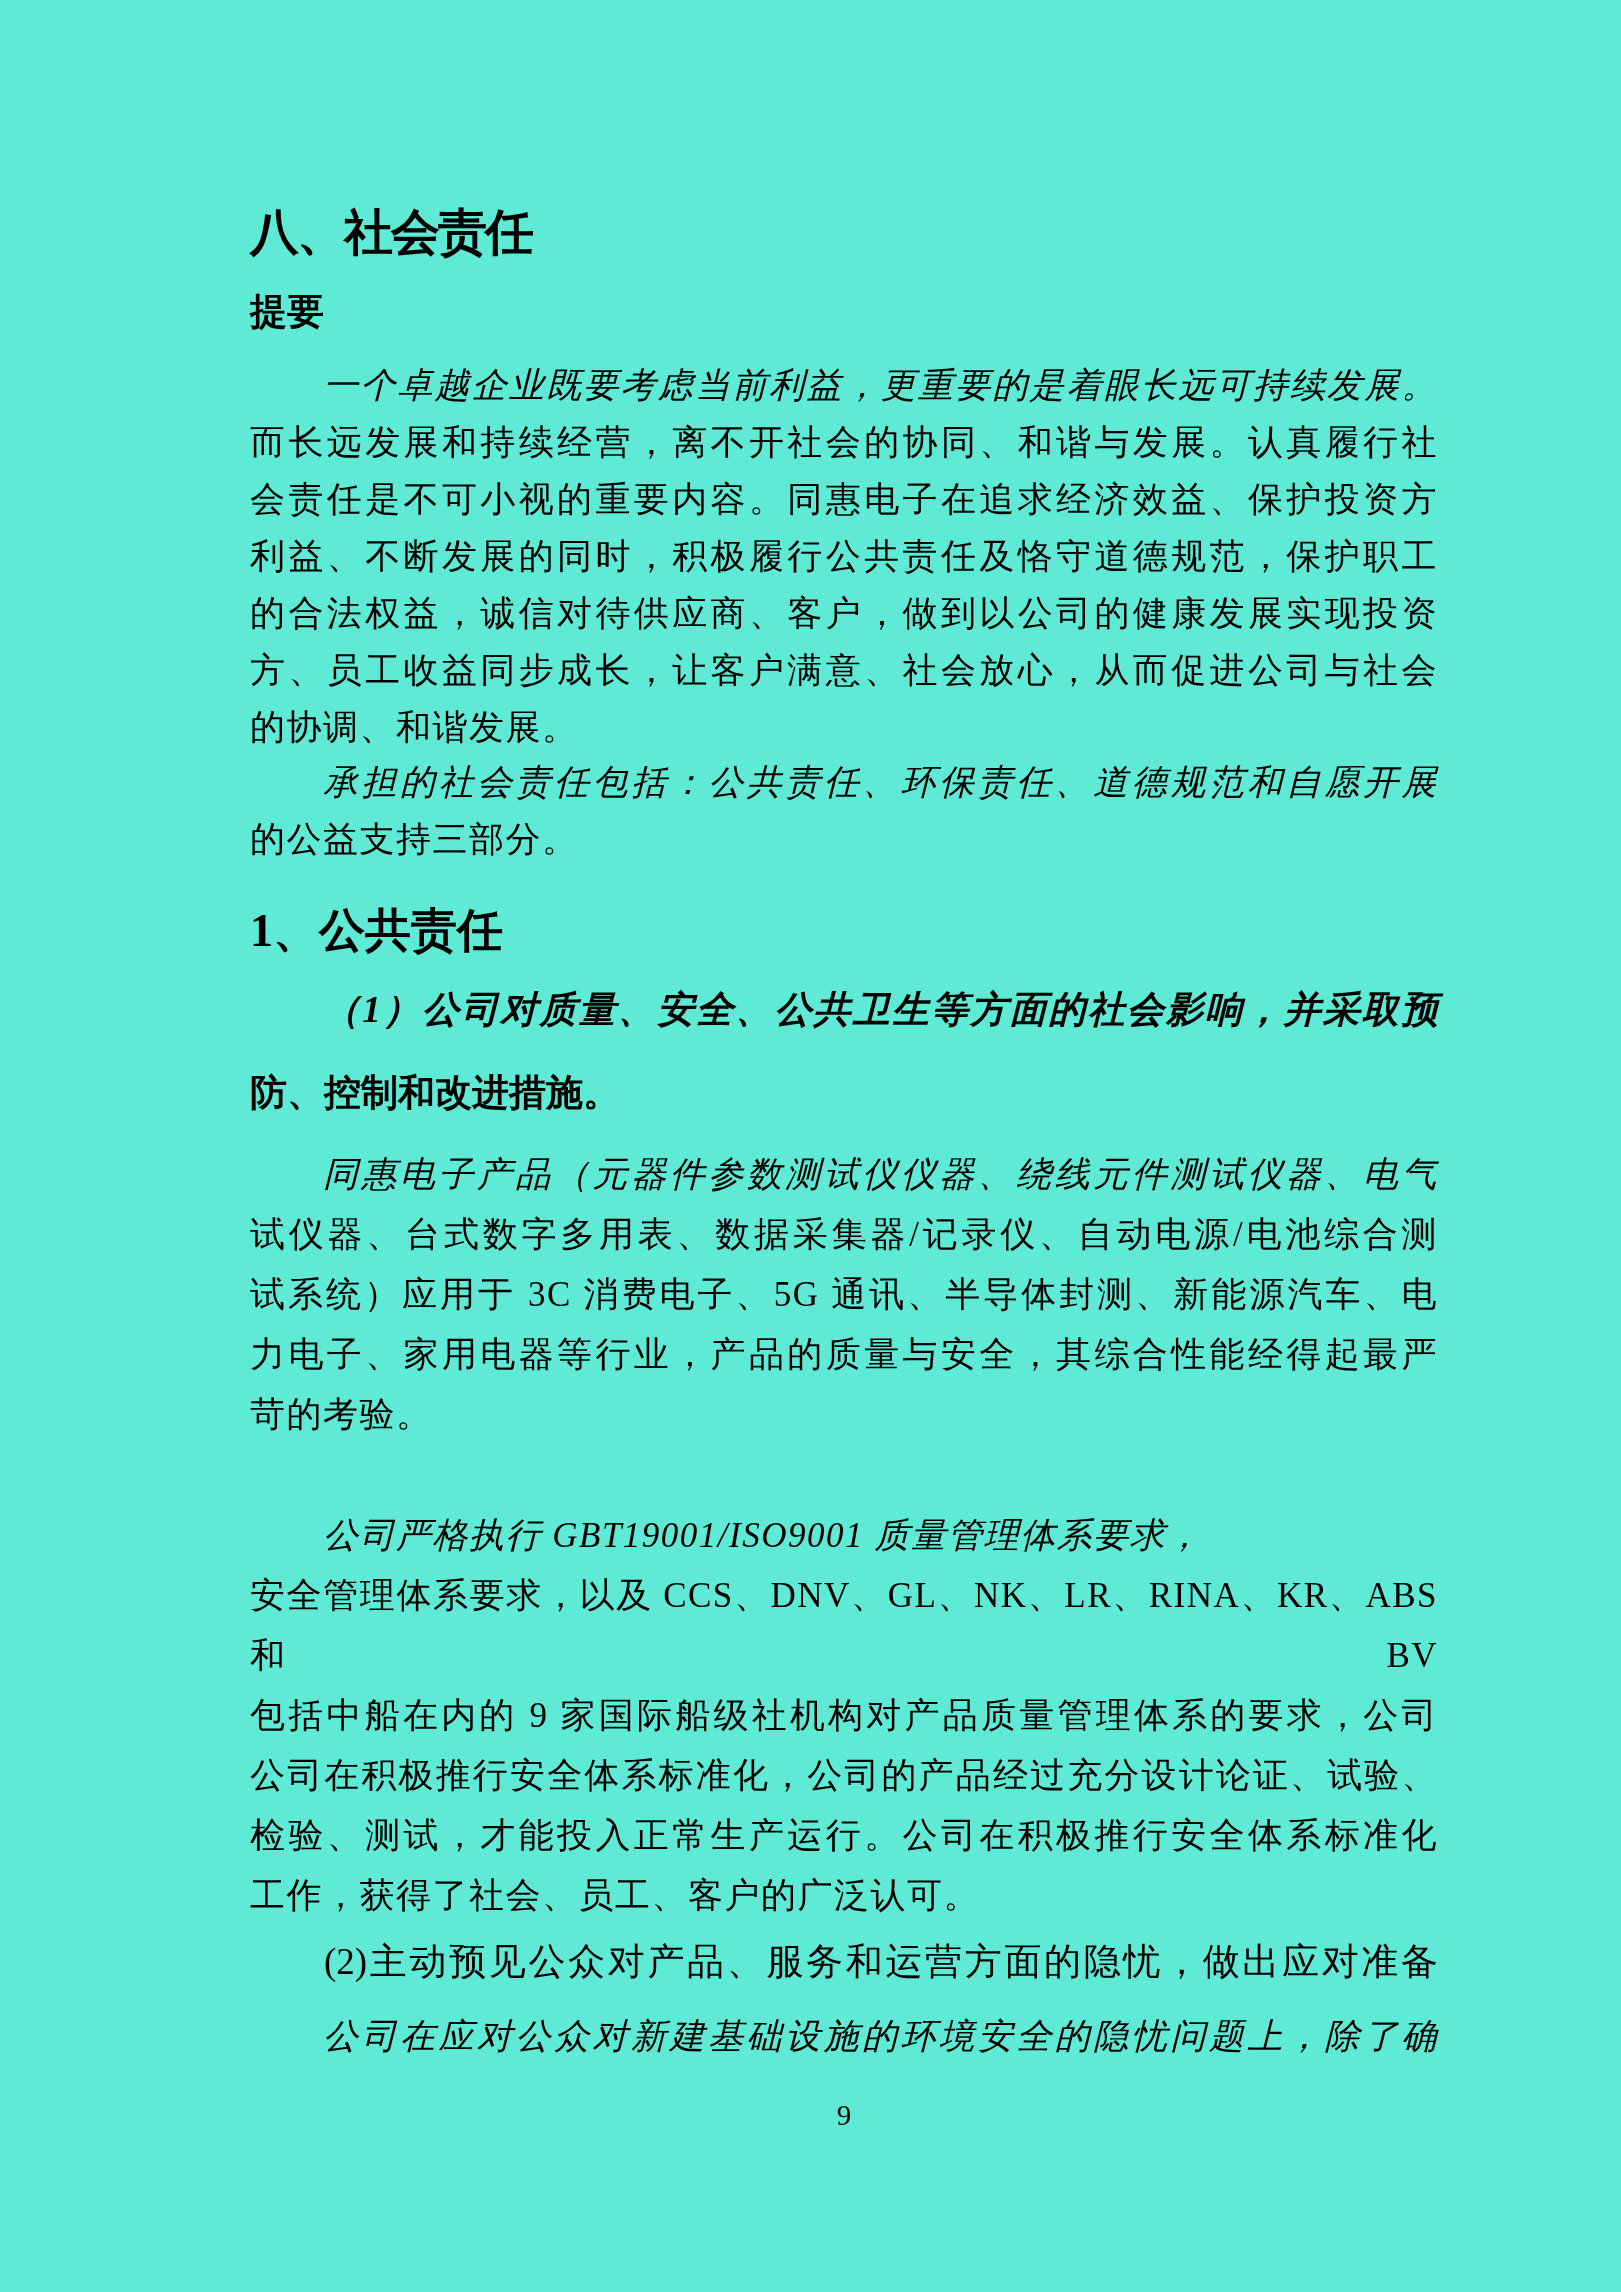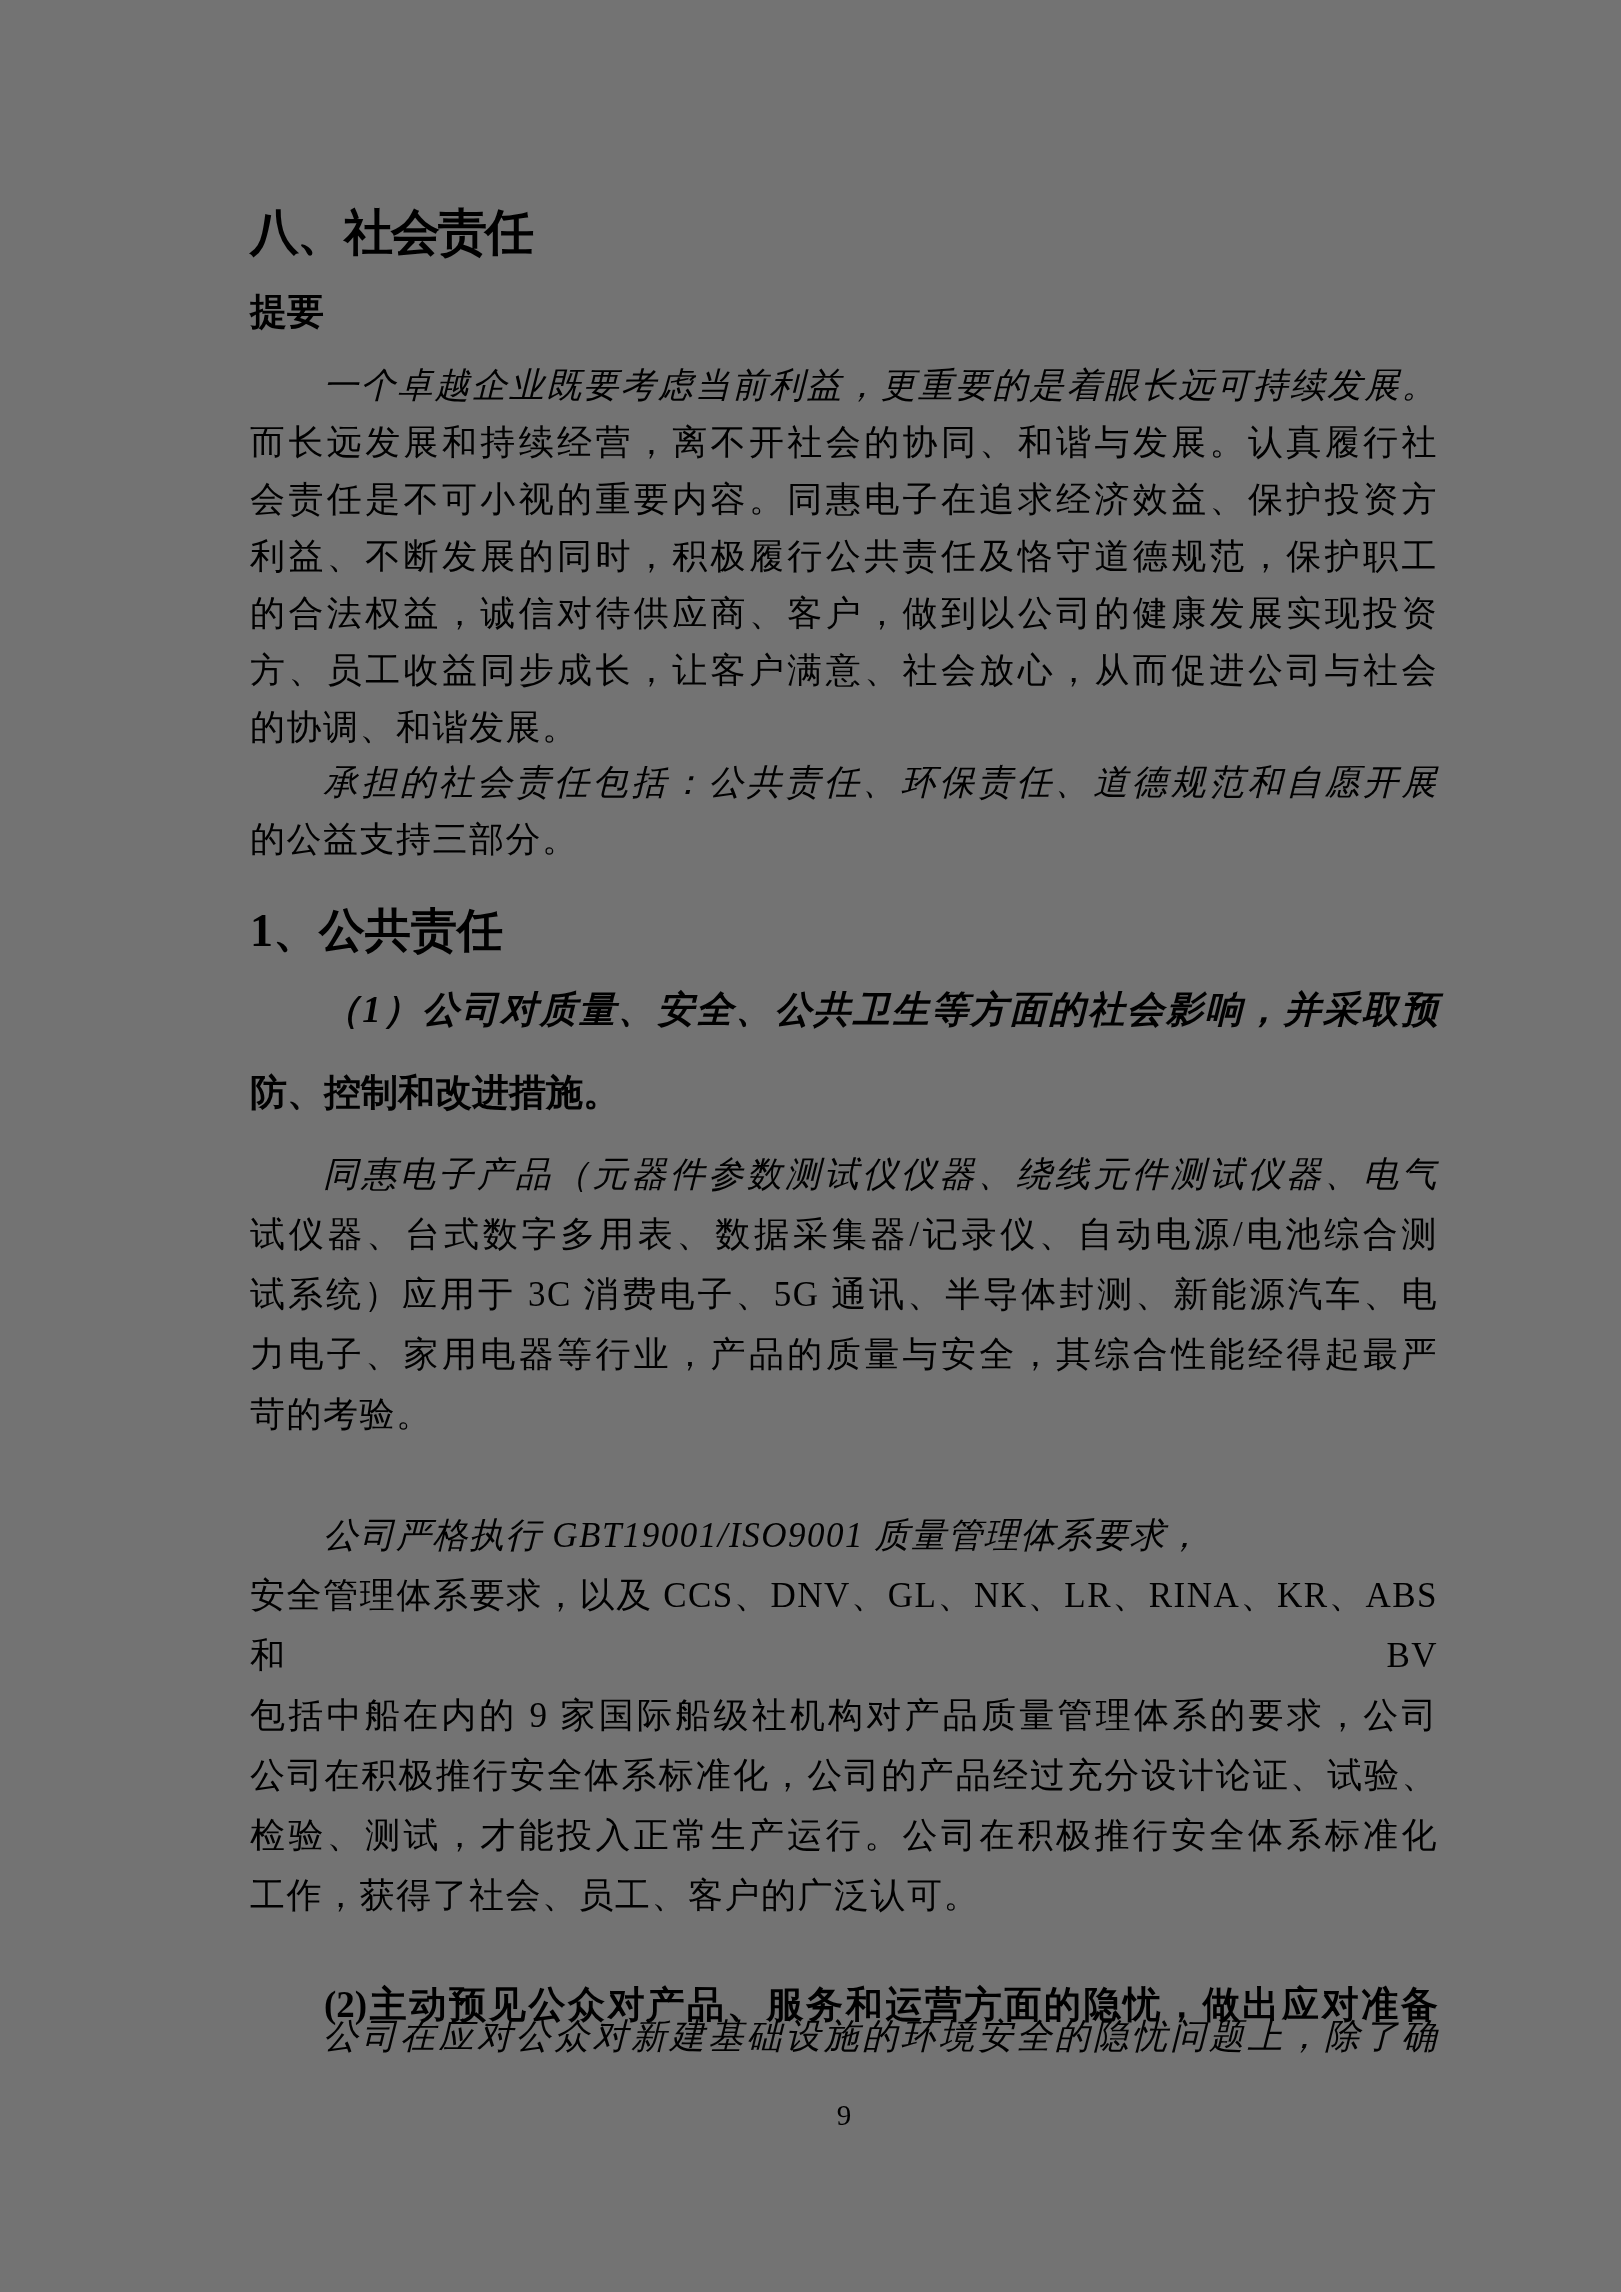--- a/index.html
+++ b/index.html
@@ -4,21 +4,21 @@
 <style>
   html, body {
     margin: 0;
     padding: 0;
     background: #ffffff;
   }
   .page {
     position: relative;
     width: 1621px;
     height: 2293px;
-    background: #737373;
+    background: #5eead4;
     color: #000000;
     font-family: "Liberation Serif", serif;
     overflow: hidden;
   }
   .block {
     position: absolute;
     left: 250px;
     width: 1188px;
   }
   
@@ -55,24 +55,23 @@
   
   .sub-heading-1 {
     top: 968px;
     font-weight: bold;
     font-size: 37px;
   }
   .sub-heading-1 .line { line-height: 83px; }
   
   .sub-heading-2 {
     top: 1939px;
-    font-weight: bold;
+    font-weight: normal;
     font-size: 37px;
     line-height: 45px;
-    margin-top: 43px;
   }
   .sub-heading-2 .line2-indent { text-indent: 74px; }
   .page-number {
     top: 2098px;
     text-align: center;
     font-size: 29px;
     line-height: 35px;
   }
 </style>
 </head>

